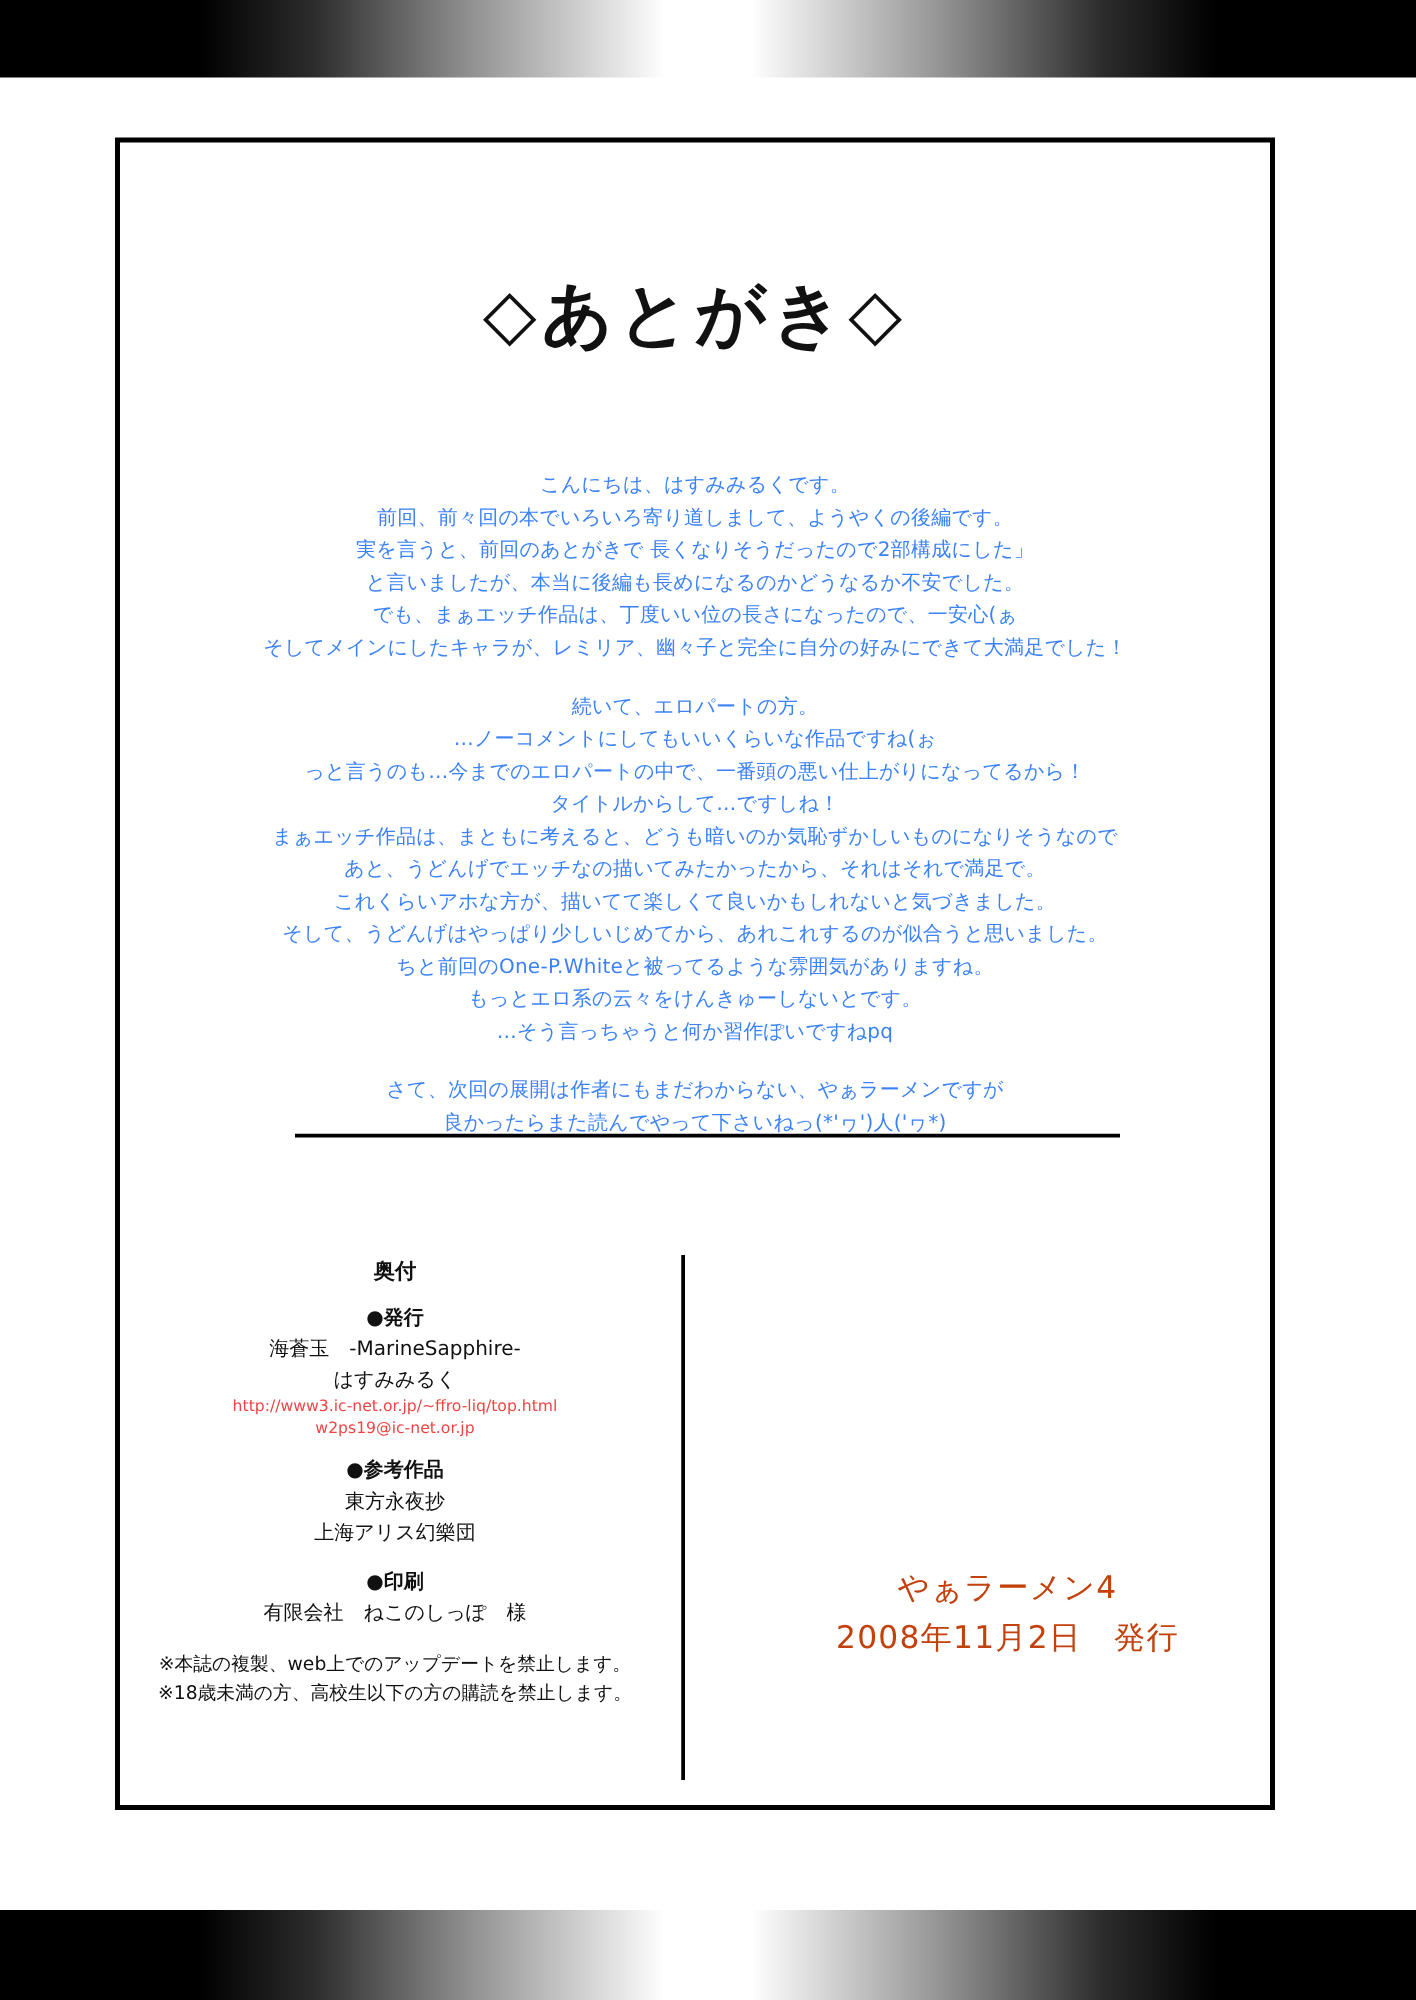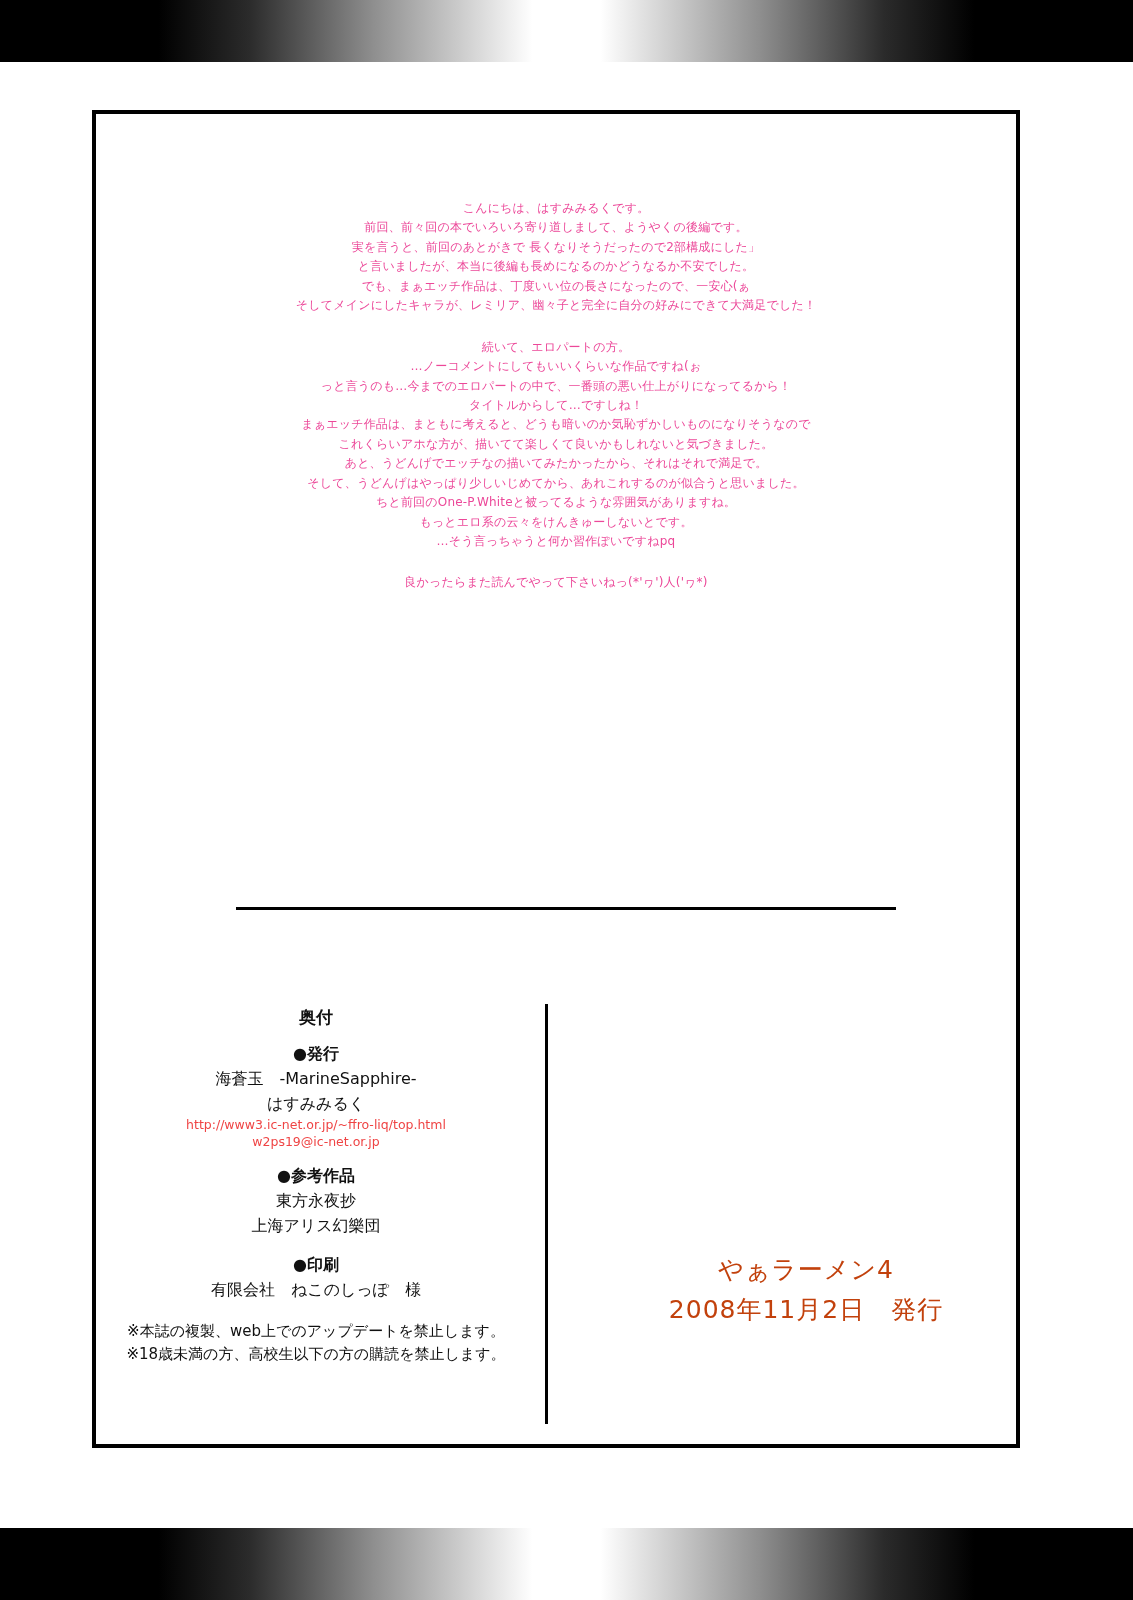--- a/index.html
+++ b/index.html
@@ -64,23 +64,23 @@
     margin-top: 100px;
     font-size: 56px;
     font-weight: bold;
     letter-spacing: 4px;
     color: #111111;
   }
 
   .body-block {
     margin-top: 85px;
     text-align: center;
-    font-size: 12px;
+    font-size: 16px;
     line-height: 1.62;
-    color: #ec4899;
+    color: #3b82f6;
     letter-spacing: 0.2px;
   }
   .body-block p {
     margin: 0;
   }
   .body-block .para-gap {
     height: 22px;
   }
 
   
@@ -161,45 +161,47 @@
 </style>
 </head>
 <body>
 
 <div class="band top"></div>
 <div class="band bottom"></div>
 <div class="page-number">26.</div>
 
 <div class="page-frame">
 
+  <div class="afterword-title">◇あとがき◇</div>
 
   <div class="body-block">
     <p>こんにちは、はすみみるくです。</p>
     <p>前回、前々回の本でいろいろ寄り道しまして、ようやくの後編です。</p>
     <p>実を言うと、前回のあとがきで 長くなりそうだったので2部構成にした」</p>
     <p>と言いましたが、本当に後編も長めになるのかどうなるか不安でした。</p>
     <p>でも、まぁエッチ作品は、丁度いい位の長さになったので、一安心(ぁ</p>
     <p>そしてメインにしたキャラが、レミリア、幽々子と完全に自分の好みにできて大満足でした！</p>
 
     <div class="para-gap"></div>
 
     <p>続いて、エロパートの方。</p>
     <p>…ノーコメントにしてもいいくらいな作品ですね(ぉ</p>
     <p>っと言うのも…今までのエロパートの中で、一番頭の悪い仕上がりになってるから！</p>
     <p>タイトルからして…ですしね！</p>
     <p>まぁエッチ作品は、まともに考えると、どうも暗いのか気恥ずかしいものになりそうなので</p>
+    <p>あと、うどんげでエッチなの描いてみたかったから、それはそれで満足で。</p>
     <p>これくらいアホな方が、描いてて楽しくて良いかもしれないと気づきました。</p>
-    <p>あと、うどんげでエッチなの描いてみたかったから、それはそれで満足で。</p>
     <p>そして、うどんげはやっぱり少しいじめてから、あれこれするのが似合うと思いました。</p>
     <p>ちと前回のOne-P.Whiteと被ってるような雰囲気がありますね。</p>
     <p>もっとエロ系の云々をけんきゅーしないとです。</p>
     <p>…そう言っちゃうと何か習作ぽいですねpq</p>
 
     <div class="para-gap"></div>
 
+    <p>さて、次回の展開は作者にもまだわからない、やぁラーメンですが</p>
     <p>良かったらまた読んでやって下さいねっ(*'ヮ')人('ヮ*)</p>
   </div>
 
   <div class="rule"></div>
 
   <div class="colophon">
     <div class="vrule"></div>
 
     <div class="colophon-left">
       <div class="heading">奥付</div>

